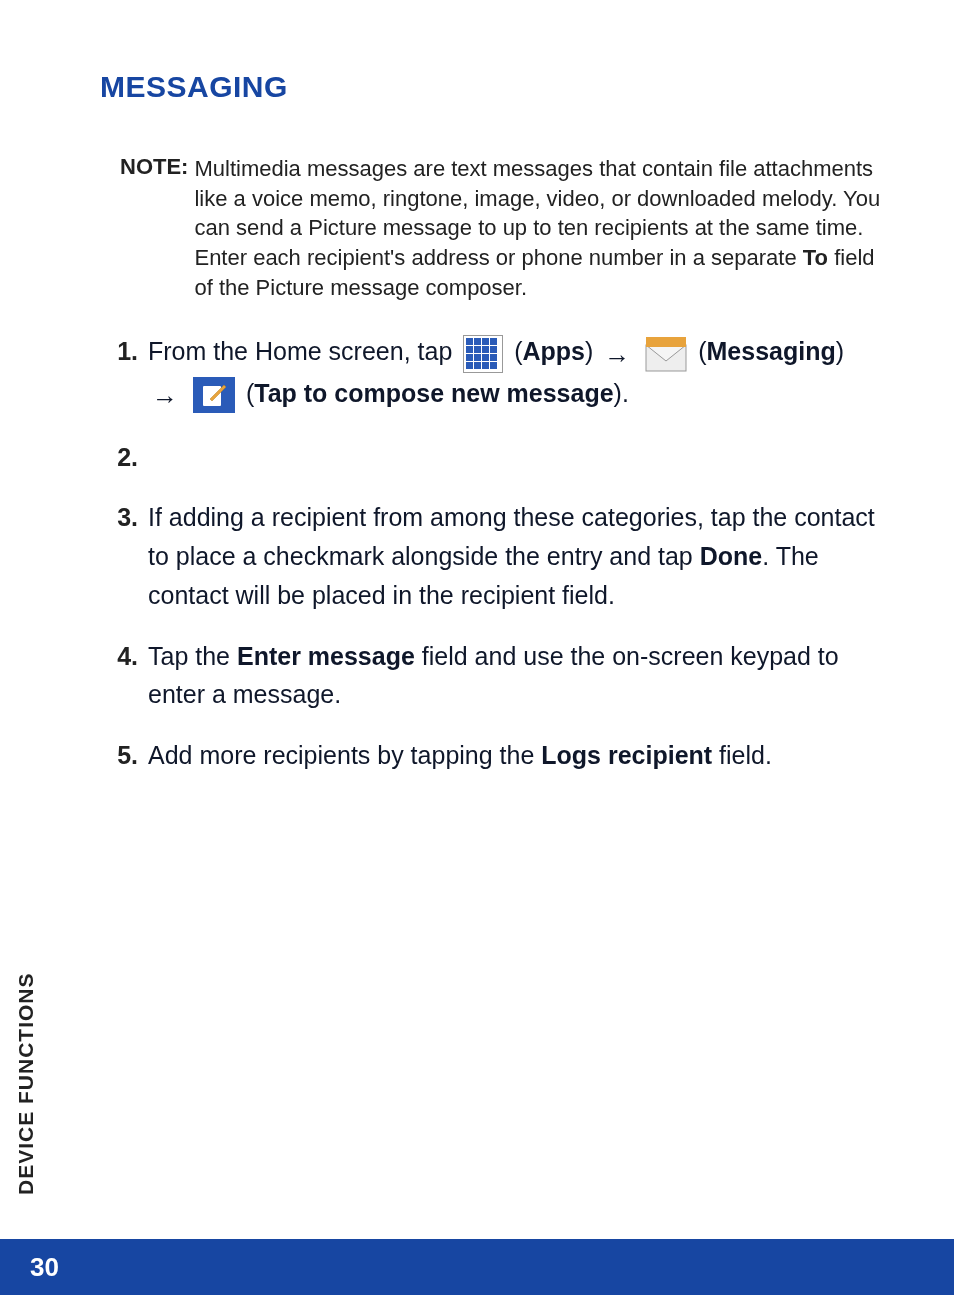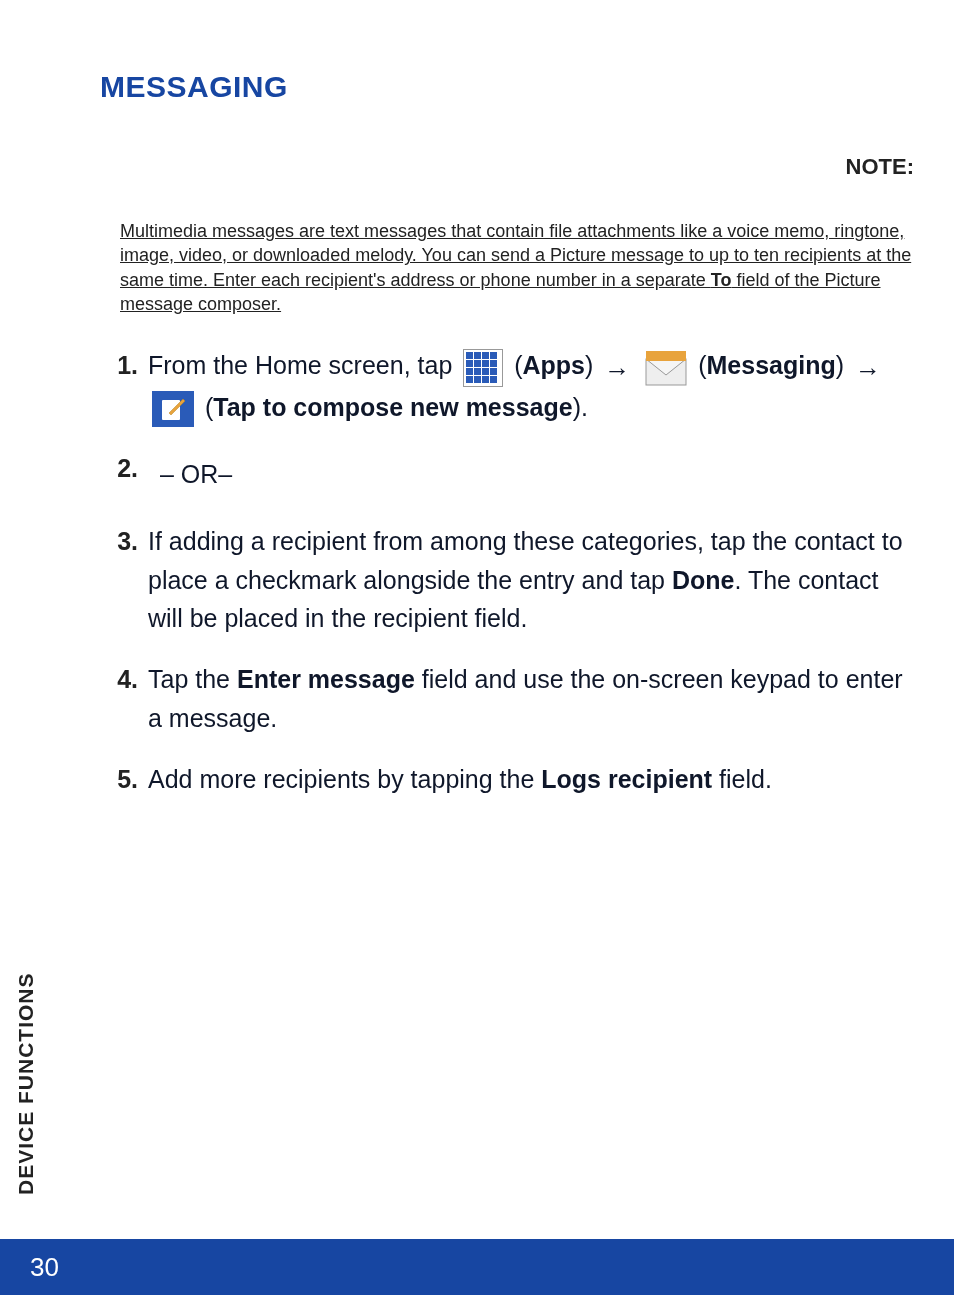--- a/index.html
+++ b/index.html
@@ -5,21 +5,21 @@
   * { box-sizing: border-box; margin: 0; padding: 0; }
   body {
     width: 954px;
     height: 1295px;
     background: #fff;
     font-family: "Helvetica Neue", Helvetica, Arial, sans-serif;
     position: relative;
     overflow: hidden;
   }
   .page {
-    padding: 70px 34px 0 100px;
+    padding: 70px 70px 0 100px;
   }
   .heading1 {
     color: #1746a2;
     font-size: 30px;
     font-weight: 800;
     font-stretch: condensed;
     letter-spacing: 0.5px;
     margin-bottom: 50px;
   }
   .heading2 {
@@ -30,37 +30,35 @@
     letter-spacing: 0.2px;
     margin-bottom: 40px;
   }
   .note-block {
     margin-left: 20px;
     margin-bottom: 30px;
   }
   .note-row {
     display: flex;
     font-stretch: condensed;
-    flex-direction: column;
   }
   .note-label {
     font-size: 22px;
     font-weight: 700;
     font-stretch: condensed;
     color: #222;
     flex: 0 0 65px;
     text-align: right;
     padding-right: 6px;
   }
   .note-text {
-    font-size: 18px;
+    font-size: 22px;
     font-stretch: condensed;
     color: #222;
     line-height: 1.35;
-    text-decoration: underline;
   }
   .note-text .to-bold {
     font-weight: 700;
   }
   ol.steps {
     list-style: none;
     margin-left: 0;
   }
   ol.steps > li {
     display: flex;
@@ -155,20 +153,21 @@
     height: 56px;
     background: #1746a2;
   }
   .page-number {
     position: absolute;
     left: 30px;
     bottom: 12px;
     color: #fff;
     font-size: 26px;
     font-stretch: condensed;
+    font-weight: bold;
   }
 </style>
 </head>
 <body>
 
 <div class="page">
 
   <div class="heading1">MESSAGING</div>
 
 
@@ -222,21 +221,20 @@
               <path d="M 10 18 L 24 4 L 26 6 L 12 20 Z" fill="#e8a33c" stroke="#b8821c" stroke-width="0.5"></path>
             </svg>
         </span>
         (<b>Tap to compose new message</b>).
       </div>
     </li>
 
     <li>
       <div class="step-num">2.</div>
       <div class="step-body">
-        <div class="or-line">– OR–</div>
       </div>
     </li>
 
     <li>
       <div class="step-num">3.</div>
       <div class="step-body">
         <span>If adding a recipient from among these categories, tap the contact to place a checkmark alongside the entry and tap </span><b>Done</b><span>. The contact will be placed in the recipient field.</span>
       </div>
     </li>
 

